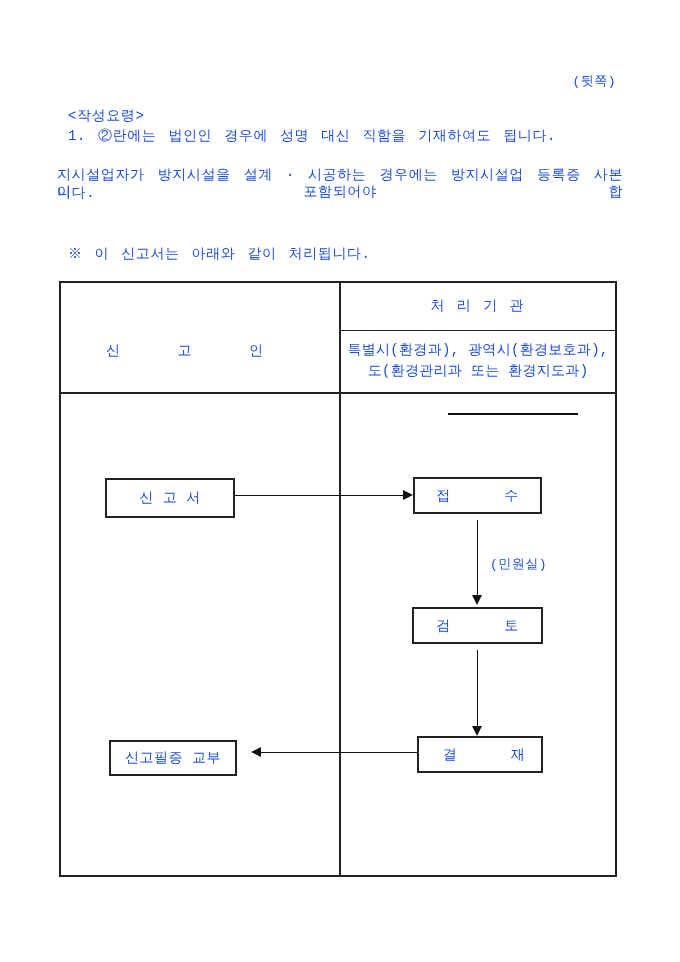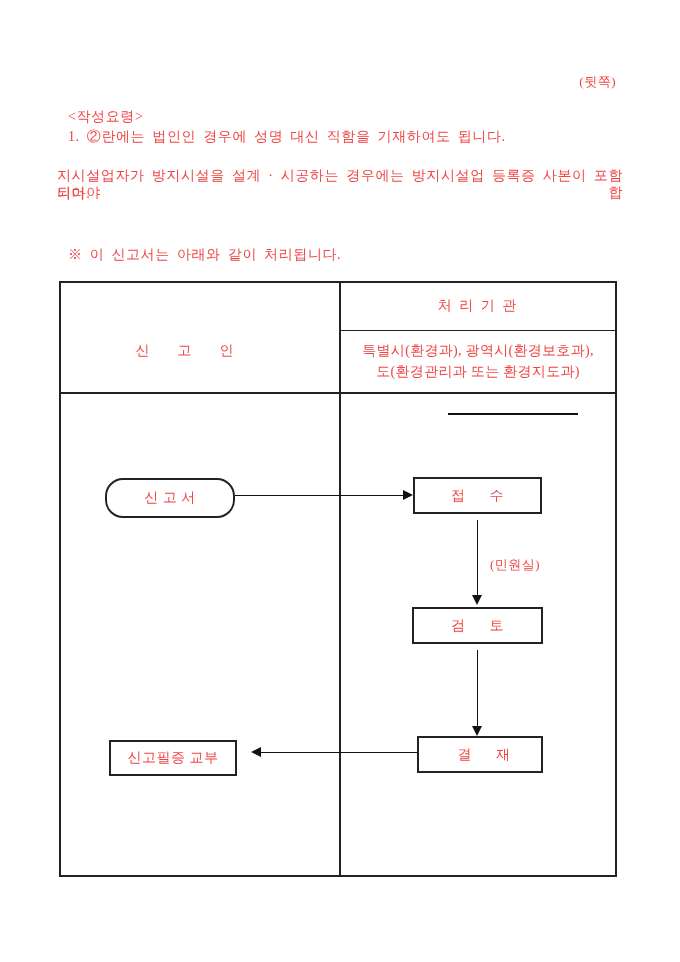--- a/index.html
+++ b/index.html
@@ -1,19 +1,19 @@
 <!DOCTYPE html>
 <html><head>
 <meta charset="utf-8">
 <style>
   html,body{margin:0;padding:0;background:#ffffff;}
   .page{
     position:relative;width:680px;height:962px;background:#ffffff;
-    font-family:Liberation Serif, serif;
-    color:#ef4444;overflow:hidden;
+    font-family:Liberation Mono, monospace;
+    color:#1d4ed8;overflow:hidden;
   }
   .abs{position:absolute;}
   .txt{font-size:14px;letter-spacing:0.6px;word-spacing:3px;line-height:17px;white-space:nowrap;}
   .corner-note{left:552px;top:73px;width:64px;text-align:right;font-size:13px;letter-spacing:0.5px;}
   .inst-title{left:57px;top:108px;text-indent:11px;}
   .inst-l1{left:57px;top:128px;}
   .inst-l1 .in, .inst-l2 .in{padding-left:11px;text-align:right;}
   .inst-l2{left:57px;top:149px;width:566px;}
   .inst-l3{left:57px;top:167px;width:566px;}
   .inst-l2,.inst-l3{white-space:normal;text-align:justify;text-align-last:justify;}
@@ -26,21 +26,21 @@
   .line-hdr{left:59px;top:392px;width:558px;height:2px;background:#222;}
 
   .cellc{display:flex;align-items:center;justify-content:center;font-size:14px;}
   .lbl-left-hdr{left:61px;top:297px;width:248px;height:107px;white-space:pre;letter-spacing:1px;}
   .lbl-right-hdr{left:341px;top:283px;width:274px;height:46px;white-space:pre;letter-spacing:2px;}
   .lbl-right-sub{left:341px;top:331px;width:274px;height:60px;flex-direction:column;line-height:21px;letter-spacing:0.3px;}
 
   .blank-line{left:448px;top:413px;width:130px;height:2px;background:#111;}
 
   .fbox{border:2px solid #222;box-sizing:border-box;background:#fff;display:flex;align-items:center;justify-content:center;font-size:14px;white-space:pre;letter-spacing:0.5px;}
-  .box-singoseo{left:105px;top:478px;width:130px;height:40px;border-radius:18px;}
+  .box-singoseo{left:105px;top:478px;width:130px;height:40px;}
   .box-jeopsu{left:413px;top:477px;width:129px;height:37px;}
   .box-geomto{left:412px;top:607px;width:131px;height:37px;}
   .box-gyeoljae{left:417px;top:736px;width:126px;height:37px;padding-left:8px;}
   .box-piljeung{left:109px;top:733px;width:128px;height:36px;margin-top:7px;}
 
   .aline{background:#111;}
   .ar1-line{left:235px;top:495px;width:168px;height:1px;}
   .ar2-line{left:477px;top:520px;width:1px;height:75px;}
   .ar3-line{left:477px;top:650px;width:1px;height:76px;}
   .ar4-line{left:261px;top:752px;width:156px;height:1px;}

